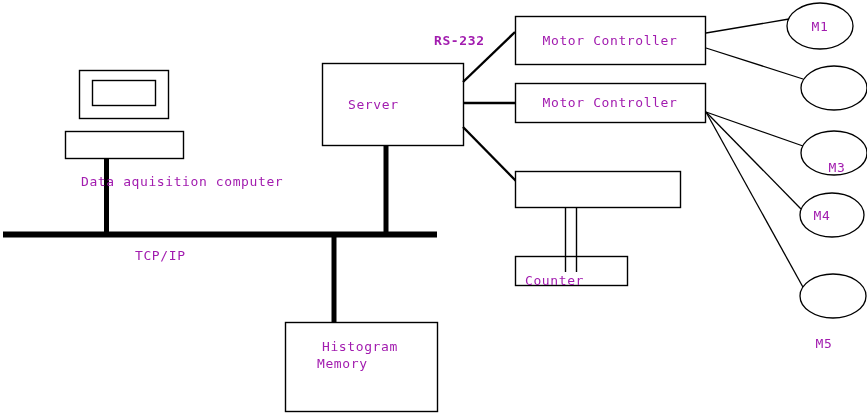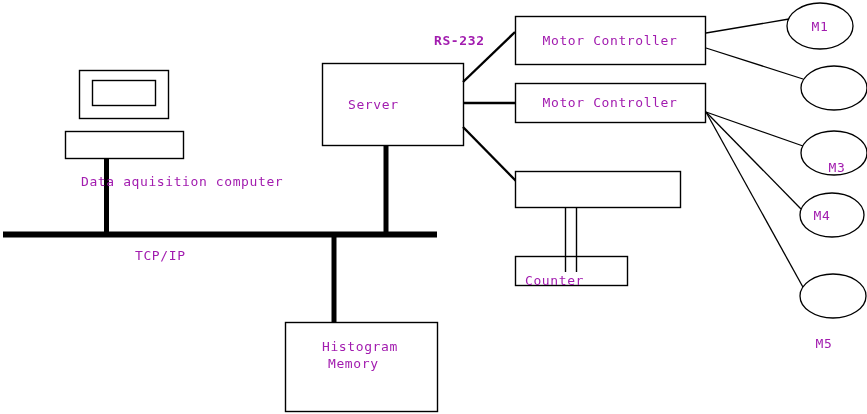--- a/index.html
+++ b/index.html
@@ -99,21 +99,21 @@
   <div class="lbl" style="left:434px; top:32px;font-weight:bold;">RS-232</div>
 
   <div class="lbl lbl-center" style="left:515px; top:32px; width:190px;">Motor Controller</div>
 
   <div class="lbl lbl-center" style="left:515px; top:94px; width:190px;">Motor Controller</div>
 
 
   <div class="lbl" style="left:525px; top:272px;">Counter</div>
 
   <div class="lbl" style="left:322px; top:338px;text-align:right;">Histogram</div>
-  <div class="lbl" style="left:328px; top:355px;">Memory</div>
+  <div class="lbl" style="left:317px; top:355px;">Memory</div>
 
   <div class="lbl" style="left:127px; top:247px;margin-left:8px;">TCP/IP</div>
 
   <div class="lbl lbl-center" style="left:787px; top:18px; width:66px;">M1</div>
   <div class="lbl lbl-center" style="left:845px; top:80px; width:66px;">M2</div>
   <div class="lbl lbl-center" style="left:801px; top:159px; width:72px;">M3</div>
   <div class="lbl lbl-center" style="left:800px; top:207px; width:44px;">M4</div>
   <div class="lbl lbl-center" style="left:800px; top:288px; width:48px;margin-top:47px;">M5</div>
 
 </div>

